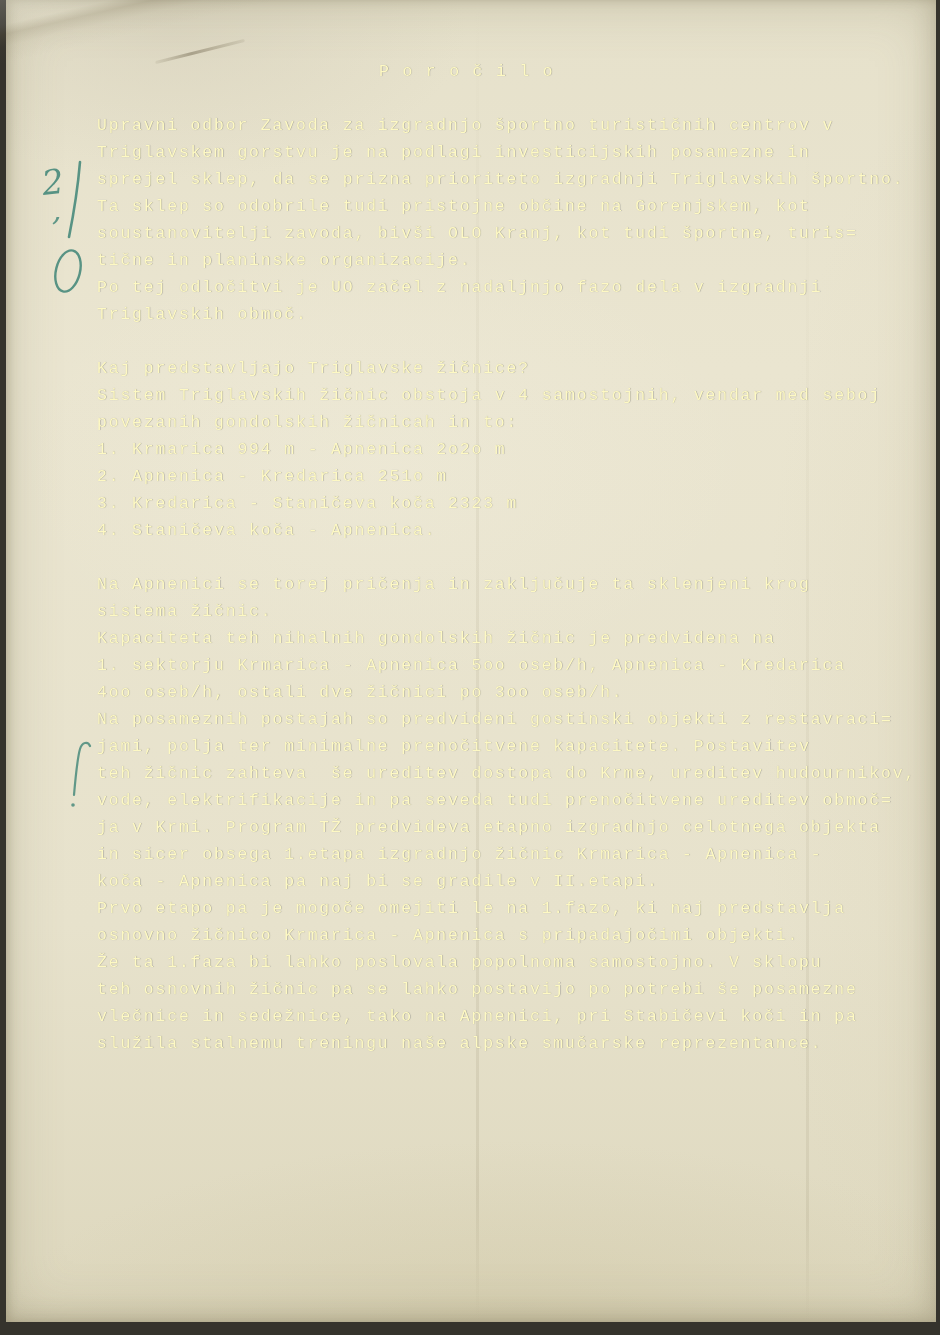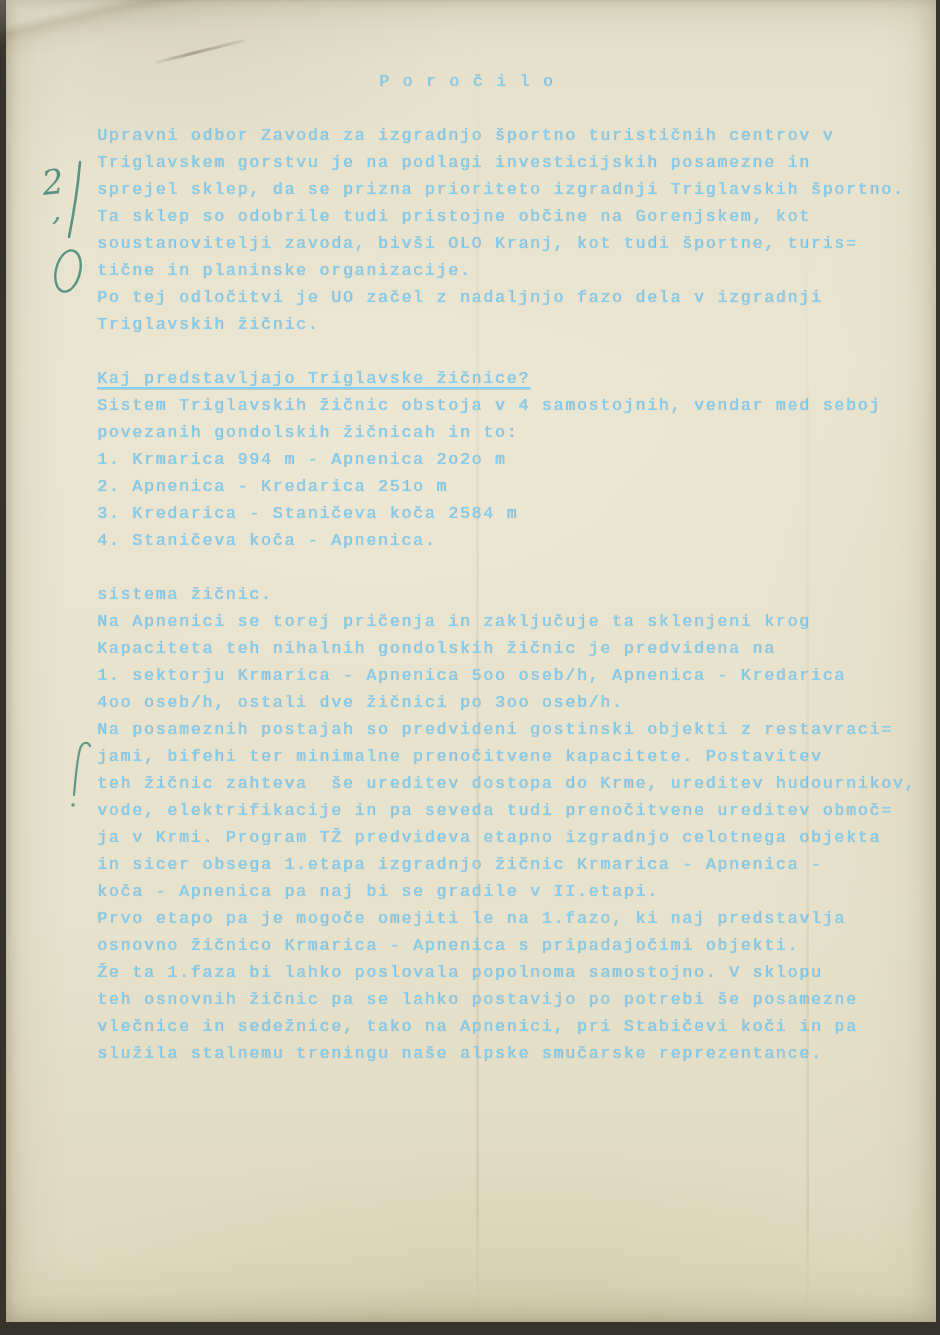--- a/index.html
+++ b/index.html
@@ -43,34 +43,32 @@
     position:absolute;top:0;left:470px;width:3px;height:100%;
     background:linear-gradient(to bottom, transparent 0%, rgba(140,130,100,0.10) 40%, rgba(140,130,100,0.16) 90%, transparent 100%);
   }
   .fold-vert-2{
     position:absolute;top:0;left:800px;width:3px;height:100%;
     background:linear-gradient(to bottom, transparent 10%, rgba(140,130,100,0.08) 55%, rgba(140,130,100,0.14) 92%, transparent 100%);
   }
   
   .content{
     position:absolute;left:97px;top:58px;width:836px;
-    color:#7dd3fc;
+    color:#fef9c3;
     font-size:16.5px;line-height:27px;letter-spacing:1.8px;
     text-shadow:0.4px 0.4px 0.7px rgba(92,94,104,0.55);
-    margin-top:10px;
   }
   .doc-title{
     white-space:pre;padding-left:282px;margin:0 0 27px 0;
   }
   .tline{white-space:pre;}
   .para{margin:0;}
   .gap{height:27px;}
   .section-heading{
     white-space:pre;
-    text-decoration:underline;
     text-underline-offset:4px;
     text-decoration-thickness:1.5px;
   }
   
   .hw{position:absolute;color:#3e8577;text-shadow:none;}
   .hw-2{
     left:42px;top:162px;font-size:34px;
     font-family:"DejaVu Serif",serif;font-style:italic;
     transform:rotate(-6deg);opacity:0.85;
   }
@@ -94,45 +92,45 @@
   <div class="doc-title">P o r o č i l o</div>
 
   <div class="para">
       <div class="tline">Upravni odbor Zavoda za izgradnjo športno turističnih centrov v</div>
       <div class="tline">Triglavskem gorstvu je na podlagi investicijskih posamezne in</div>
       <div class="tline">sprejel sklep, da se prizna prioriteto izgradnji Triglavskih športno.</div>
       <div class="tline">Ta sklep so odobrile tudi pristojne občine na Gorenjskem, kot</div>
       <div class="tline">soustanovitelji zavoda, bivši OLO Kranj, kot tudi športne, turis=</div>
       <div class="tline">tične in planinske organizacije.</div>
       <div class="tline">Po tej odločitvi je UO začel z nadaljnjo fazo dela v izgradnji</div>
-      <div class="tline">Triglavskih žičnic.</div>
+      <div class="tline">Triglavskih območ.</div>
     </div>
 
   <div class="gap"></div>
 
   <div class="section-heading">Kaj predstavljajo Triglavske žičnice?</div>
   <div class="para">
       <div class="tline">Sistem Triglavskih žičnic obstoja v 4 samostojnih, vendar med seboj</div>
       <div class="tline">povezanih gondolskih žičnicah in to:</div>
       <div class="tline">1. Krmarica 994 m - Apnenica 2o2o m</div>
       <div class="tline">2. Apnenica - Kredarica 251o m</div>
-      <div class="tline">3. Kredarica - Staničeva koča 2584 m</div>
+      <div class="tline">3. Kredarica - Staničeva koča 2323 m</div>
       <div class="tline">4. Staničeva koča - Apnenica.</div>
     </div>
 
   <div class="gap"></div>
 
   <div class="para">
+      <div class="tline">Na Apnenici se torej pričenja in zaključuje ta sklenjeni krog</div>
       <div class="tline">sistema žičnic.</div>
-      <div class="tline">Na Apnenici se torej pričenja in zaključuje ta sklenjeni krog</div>
       <div class="tline">Kapaciteta teh nihalnih gondolskih žičnic je predvidena na</div>
       <div class="tline">1. sektorju Krmarica - Apnenica 5oo oseb/h, Apnenica - Kredarica</div>
       <div class="tline">4oo oseb/h, ostali dve žičnici po 3oo oseb/h.</div>
       <div class="tline">Na posameznih postajah so predvideni gostinski objekti z restavraci=</div>
-      <div class="tline">jami, bifehi ter minimalne prenočitvene kapacitete. Postavitev</div>
+      <div class="tline">jami, polja ter minimalne prenočitvene kapacitete. Postavitev</div>
       <div class="tline">teh žičnic zahteva  še ureditev dostopa do Krme, ureditev hudournikov,</div>
       <div class="tline">vode, elektrifikacije in pa seveda tudi prenočitvene ureditev območ=</div>
       <div class="tline">ja v Krmi. Program TŽ predvideva etapno izgradnjo celotnega objekta</div>
       <div class="tline">in sicer obsega 1.etapa izgradnjo žičnic Krmarica - Apnenica -</div>
       <div class="tline">koča - Apnenica pa naj bi se gradile v II.etapi.</div>
       <div class="tline">Prvo etapo pa je mogoče omejiti le na 1.fazo, ki naj predstavlja</div>
       <div class="tline">osnovno žičnico Krmarica - Apnenica s pripadajočimi objekti.</div>
       <div class="tline">Že ta 1.faza bi lahko poslovala popolnoma samostojno. V sklopu</div>
       <div class="tline">teh osnovnih žičnic pa se lahko postavijo po potrebi še posamezne</div>
       <div class="tline">vlečnice in sedežnice, tako na Apnenici, pri Stabičevi koči in pa</div>

